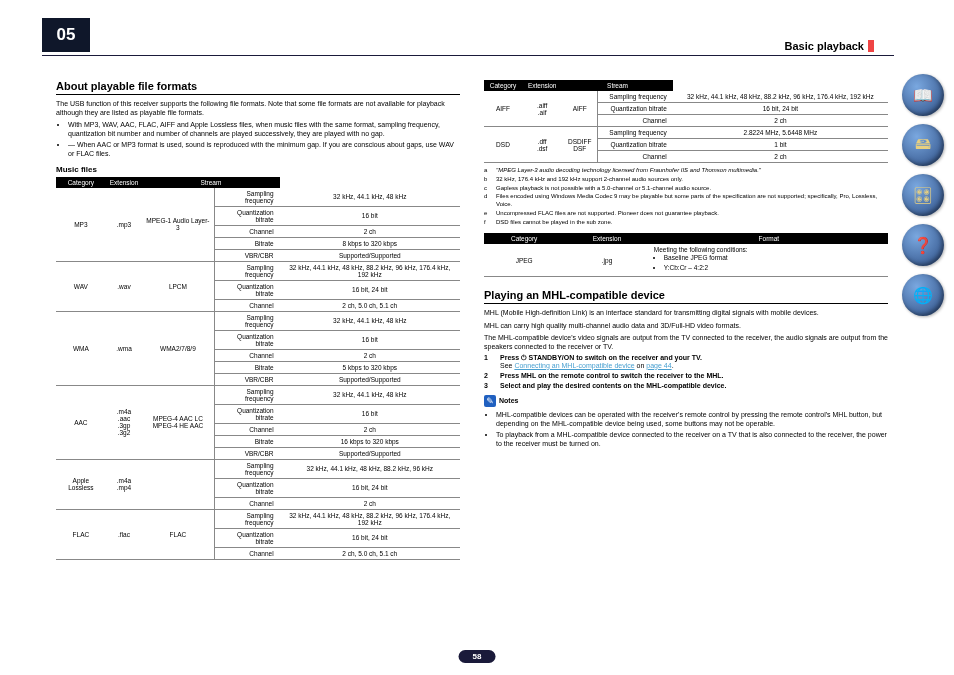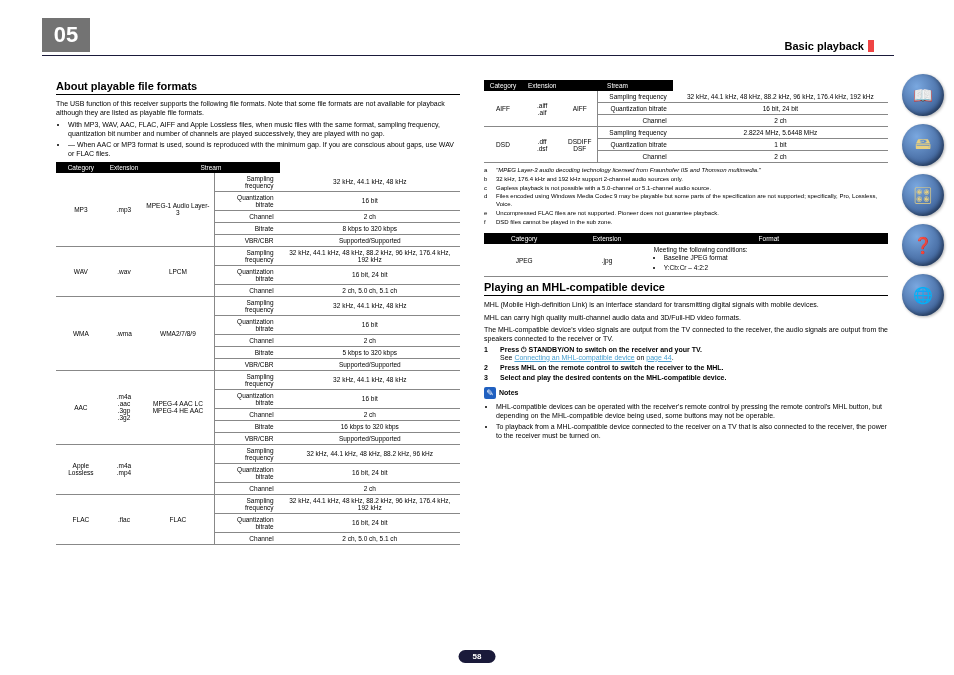--- a/index.html
+++ b/index.html
@@ -1,17 +1,17 @@
 <!DOCTYPE html>
 <html><head>
 <meta charset="utf-8">
 <style>
 body{margin:0;font-family:Arial,Helvetica,sans-serif;font-size:7px;color:#000;background:#fff}
 .page{width:954px;height:675px;position:relative;box-sizing:border-box}
-.chapter-badge{position:absolute;left:42px;top:18px;width:48px;height:34px;background:#737373;color:#fff;font-size:22px;font-weight:bold;display:flex;align-items:center;justify-content:center}
+.chapter-badge{position:absolute;left:42px;top:18px;width:48px;height:34px;background:#0f172a;color:#fff;font-size:17px;font-weight:bold;display:flex;align-items:center;justify-content:center}
 .top-title{position:absolute;right:80px;top:40px;font-size:11px;font-weight:bold;border-right:6px solid #ef4444;padding-right:4px}
 .rule{position:absolute;left:42px;right:60px;top:55px;height:1px;background:#1a1a3a}
 .columns{position:absolute;left:56px;top:80px;right:66px;display:flex;gap:24px}
 .col{flex:1;min-width:0}
 h2{font-size:11px;font-weight:bold;margin:0 0 4px;border-bottom:1px solid #000;padding-bottom:2px}
 h3{font-size:8px;font-weight:bold;margin:6px 0 3px}
 p{margin:0 0 3px;line-height:1.3}
 ul{margin:0 0 3px;padding-left:12px}
 li{margin-bottom:2px;line-height:1.3}
 table{width:100%;border-collapse:collapse;font-size:6.5px}
@@ -50,20 +50,21 @@
 
   <div class="columns">
 
     <div class="col">
       <h2>About playable file formats</h2>
       <p>The USB function of this receiver supports the following file formats. Note that some file formats are not available for playback although they are listed as playable file formats.</p>
       <ul>
         <li>With MP3, WAV, AAC, FLAC, AIFF and Apple Lossless files, when music files with the same format, sampling frequency, quantization bit number and number of channels are played successively, they are played with no gap.</li>
         <li>— <span>When AAC or MP3 format is used, sound is reproduced with the minimum gap. If you are conscious about gaps, use WAV or FLAC files.</span></li>
       </ul>
+      <h3>Music files</h3>
       <table>
         <tbody>
             <tr>
               <th>Category</th>
               <th>Extension</th>
               <th colspan="2">Stream</th>
             </tr>
         </tbody>
           <tbody id="music-left">
             <tr>
@@ -267,21 +268,21 @@
             <span>Meeting the following conditions:</span>
             <ul style="margin:1px 0 0;padding-left:10px">
               <li>Baseline JPEG format</li>
               <li>Y:Cb:Cr – 4:2:2</li>
             </ul>
           </td>
         </tr>
       </tbody>
         </table>
 
-      <h2 style="margin-top:4px">Playing an MHL-compatible device</h2>
+      <h2 style="margin-top:12px">Playing an MHL-compatible device</h2>
       <p>MHL (Mobile High-definition Link) is an interface standard for transmitting digital signals with mobile devices.</p>
       <p>MHL can carry high quality multi-channel audio data and 3D/Full-HD video formats.</p>
       <p>The MHL-compatible device's video signals are output from the TV connected to the receiver, the audio signals are output from the speakers connected to the receiver or TV.</p>
       <div id="steps">
           <div class="step">
             <div class="step-n">1</div>
             <div class="step-t">Press ⏻ STANDBY/ON to switch on the receiver and your TV.<br><span class="sub">See <span class="link">Connecting an MHL-compatible device</span> on <span class="link">page 44</span>.</span></div>
           </div>
           <div class="step">
             <div class="step-n">2</div>

